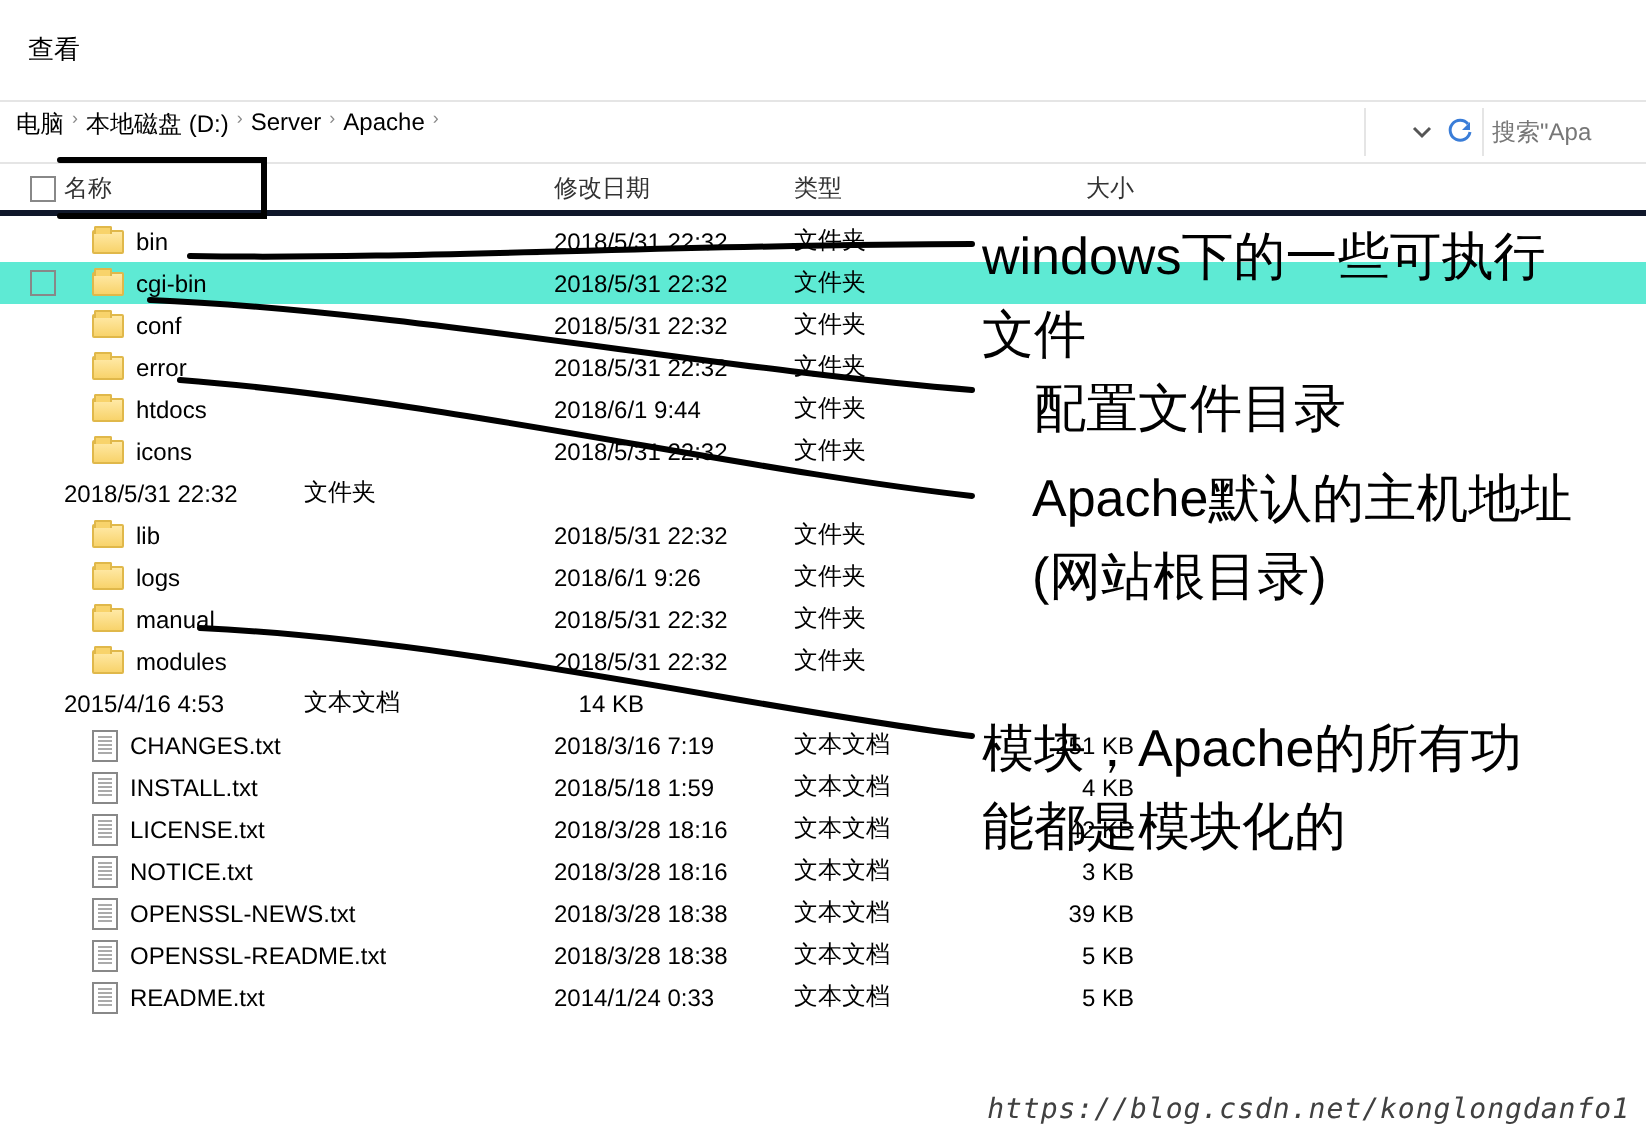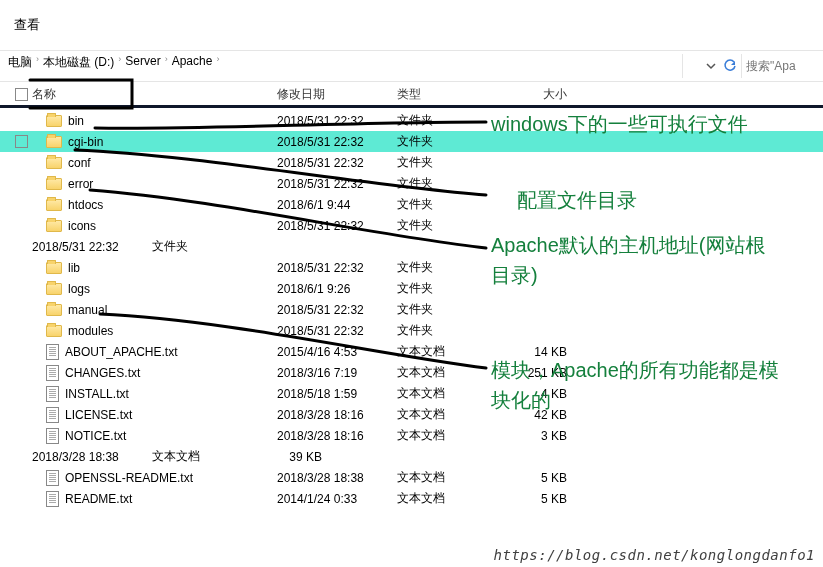--- a/index.html
+++ b/index.html
@@ -76,22 +76,22 @@
     width: 13px; height: 16px;
     background: #fff; border:1px solid #888;
     margin-right: 6px; flex-shrink:0; position:relative;
   }
   .icon-file::before{
     content:""; position:absolute; top:2px; left:2px; right:2px;
     height:1px; background:#aaa; box-shadow:0 2px #aaa,0 4px #aaa,0 6px #aaa, 0 8px #aaa;
   }
   .annotation {
     position: absolute;
-    font-size: 20px;
-    color: #15803d;
+    font-size: 26px;
+    color: #000000;
     line-height: 1.5;
   }
   .watermark {
     position: absolute;
     bottom: 4px; right: 8px;
     color: #404040; font-size: 14px;
     font-style: italic; letter-spacing: 0.5px;
     font-family: monospace;
   }
   .annotation-overlay{
@@ -250,24 +250,20 @@
       <div class="col-name">
         <span class="icon-folder"></span>
         <span>modules</span>
       </div>
       <div class="col-date">2018/5/31 22:32</div>
       <div class="col-type">文件夹</div>
       <div class="col-size"></div>
     </div>
     <div class="file-row">
       <div class="col-check"></div>
-      <div class="col-name">
-        <span class="icon-file"></span>
-        <span>ABOUT_APACHE.txt</span>
-      </div>
       <div class="col-date">2015/4/16 4:53</div>
       <div class="col-type">文本文档</div>
       <div class="col-size">14 KB</div>
     </div>
     <div class="file-row">
       <div class="col-check"></div>
       <div class="col-name">
         <span class="icon-file"></span>
         <span>CHANGES.txt</span>
       </div>
@@ -300,20 +296,24 @@
       <div class="col-name">
         <span class="icon-file"></span>
         <span>NOTICE.txt</span>
       </div>
       <div class="col-date">2018/3/28 18:16</div>
       <div class="col-type">文本文档</div>
       <div class="col-size">3 KB</div>
     </div>
     <div class="file-row">
       <div class="col-check"></div>
+      <div class="col-name">
+        <span class="icon-file"></span>
+        <span>OPENSSL-NEWS.txt</span>
+      </div>
       <div class="col-date">2018/3/28 18:38</div>
       <div class="col-type">文本文档</div>
       <div class="col-size">39 KB</div>
     </div>
     <div class="file-row">
       <div class="col-check"></div>
       <div class="col-name">
         <span class="icon-file"></span>
         <span>OPENSSL-README.txt</span>
       </div>
@@ -328,21 +328,21 @@
         <span>README.txt</span>
       </div>
       <div class="col-date">2014/1/24 0:33</div>
       <div class="col-type">文本文档</div>
       <div class="col-size">5 KB</div>
     </div>
   </div>
 
 <div class="annotation" style="left:491px; top:109px; width:300px;">windows下的一些可执行文件</div>
 <div class="annotation" style="left:517px; top:185px;">配置文件目录</div>
-<div class="annotation" style="left:491px; top:230px; width:290px;">Apache默认的主机地址(网站根目录)</div>
+<div class="annotation" style="left:516px; top:230px; width:290px;">Apache默认的主机地址(网站根目录)</div>
 <div class="annotation" style="left:491px; top:355px; width:290px;">模块，Apache的所有功能都是模块化的</div>
 
 <svg class="annotation-overlay" width="823" height="567">
   <g stroke="#000" stroke-width="3" fill="none" stroke-linecap="round">
 
     <path d="M30 80 L132 80 L132 108 L30 108"></path>
 
     <path d="M95 128 C200 130 350 122 486 122"></path>
 
     <path d="M75 150 C200 155 360 185 486 195"></path>

